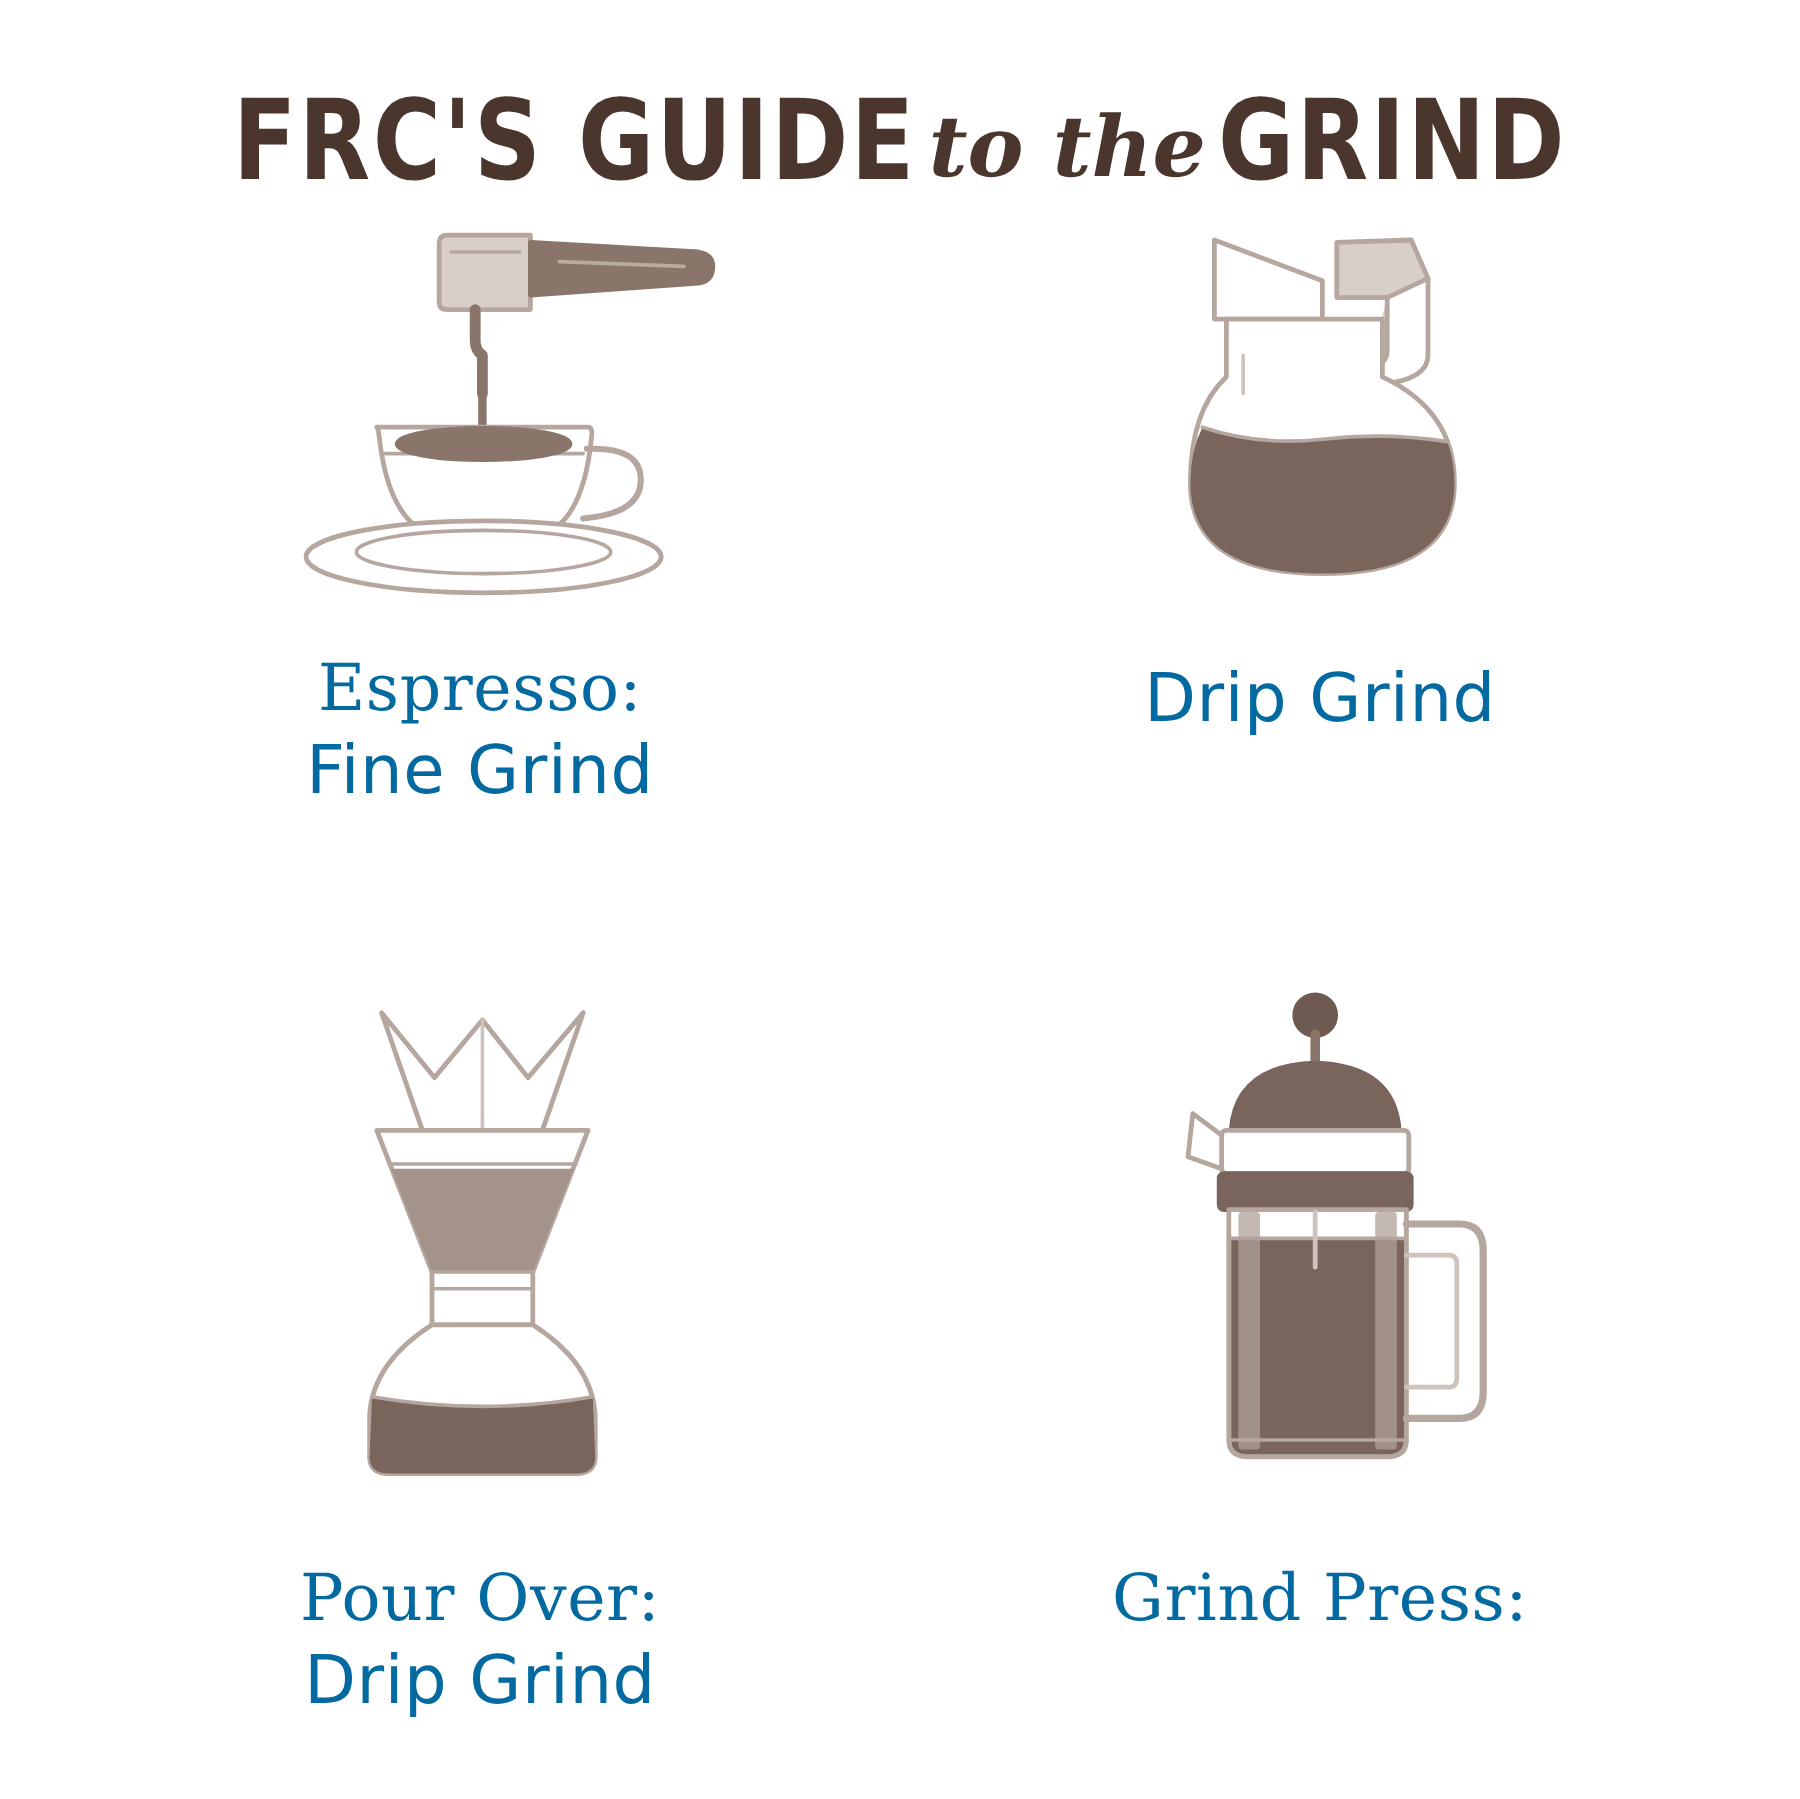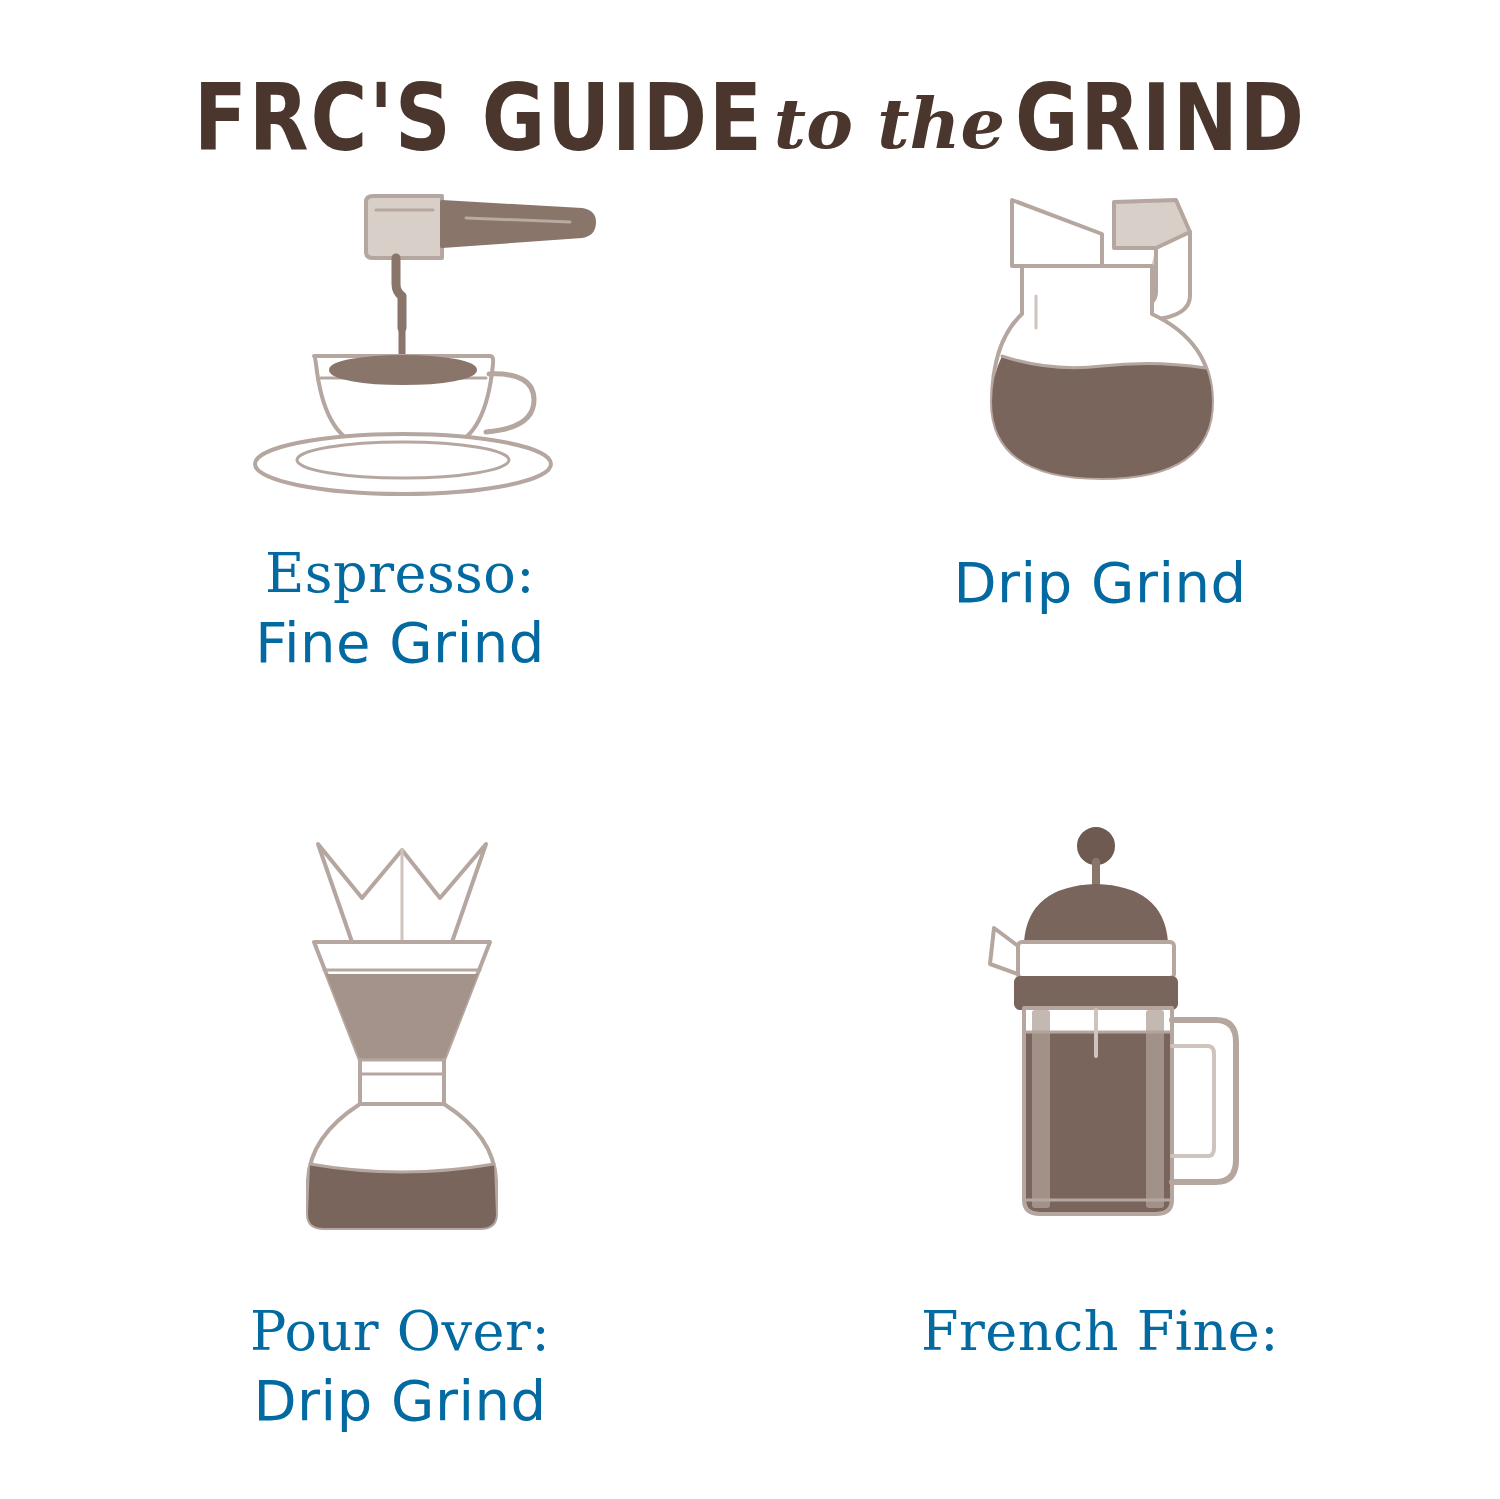--- a/index.html
+++ b/index.html
@@ -233,18 +233,18 @@
             <path d="M206 186 L206 232" stroke="#cfc4bd" stroke-width="4"></path>
 
             <path d="M282 196 L326 196 Q346 196 346 218 L346 336 Q346 358 326 358 L282 358" fill="none" stroke="#b5a79f" stroke-width="6"></path>
             <path d="M282 222 L318 222 Q324 222 324 230 L324 324 Q324 332 318 332 L282 332" fill="none" stroke="#cfc4bd" stroke-width="4"></path>
 
             <path d="M134 376 L282 376" stroke="#b5a79f" stroke-width="3"></path>
           </g>
         </svg>
       </div>
       <div class="caption">
-        <span class="method">French Fine:</span>
+        <span class="method">Grind Press:</span>
       </div>
     </div>
 
   </div>
 </div>
 
 </body></html>

